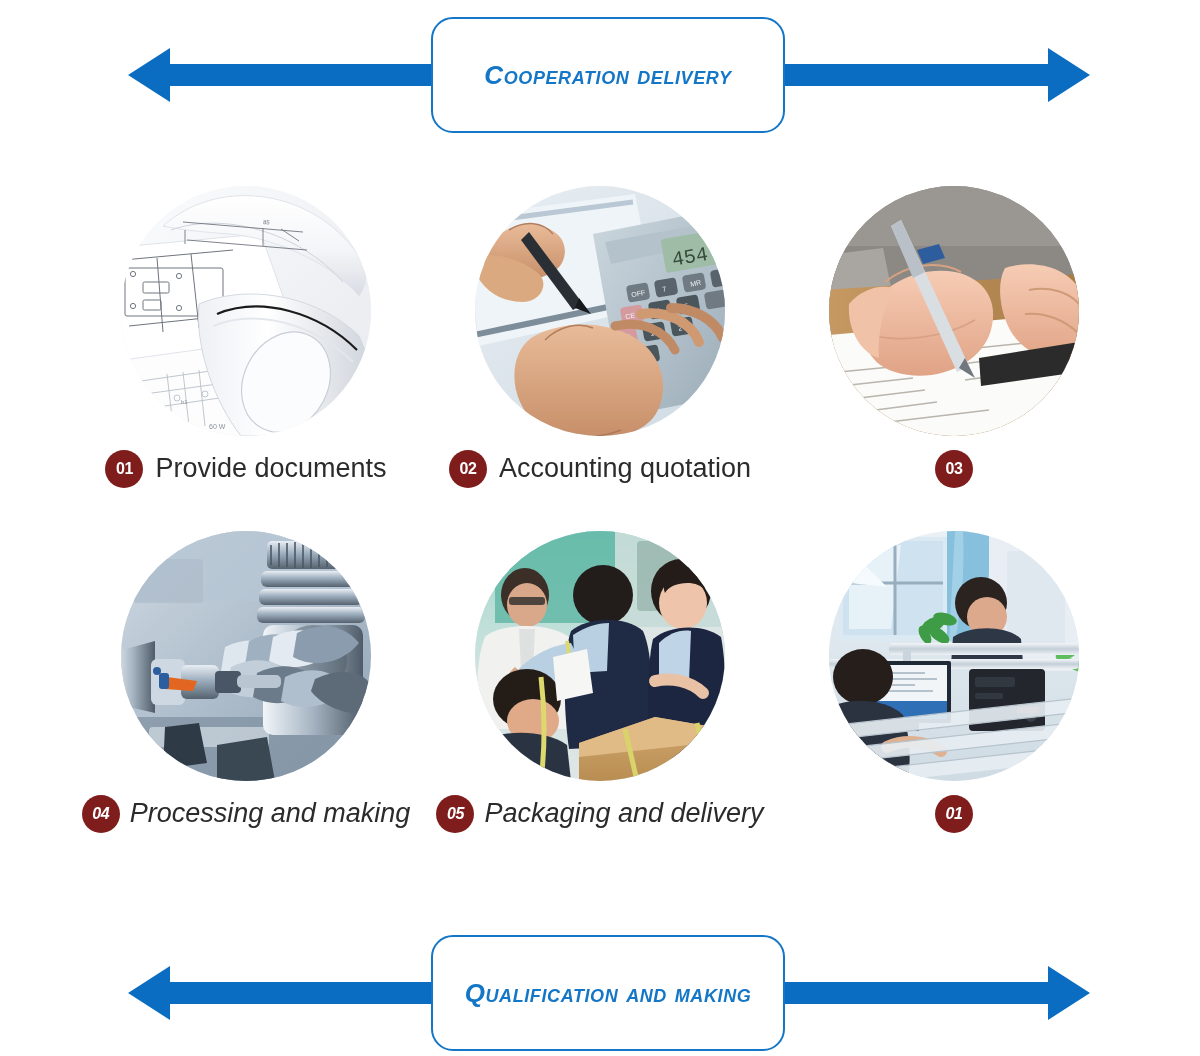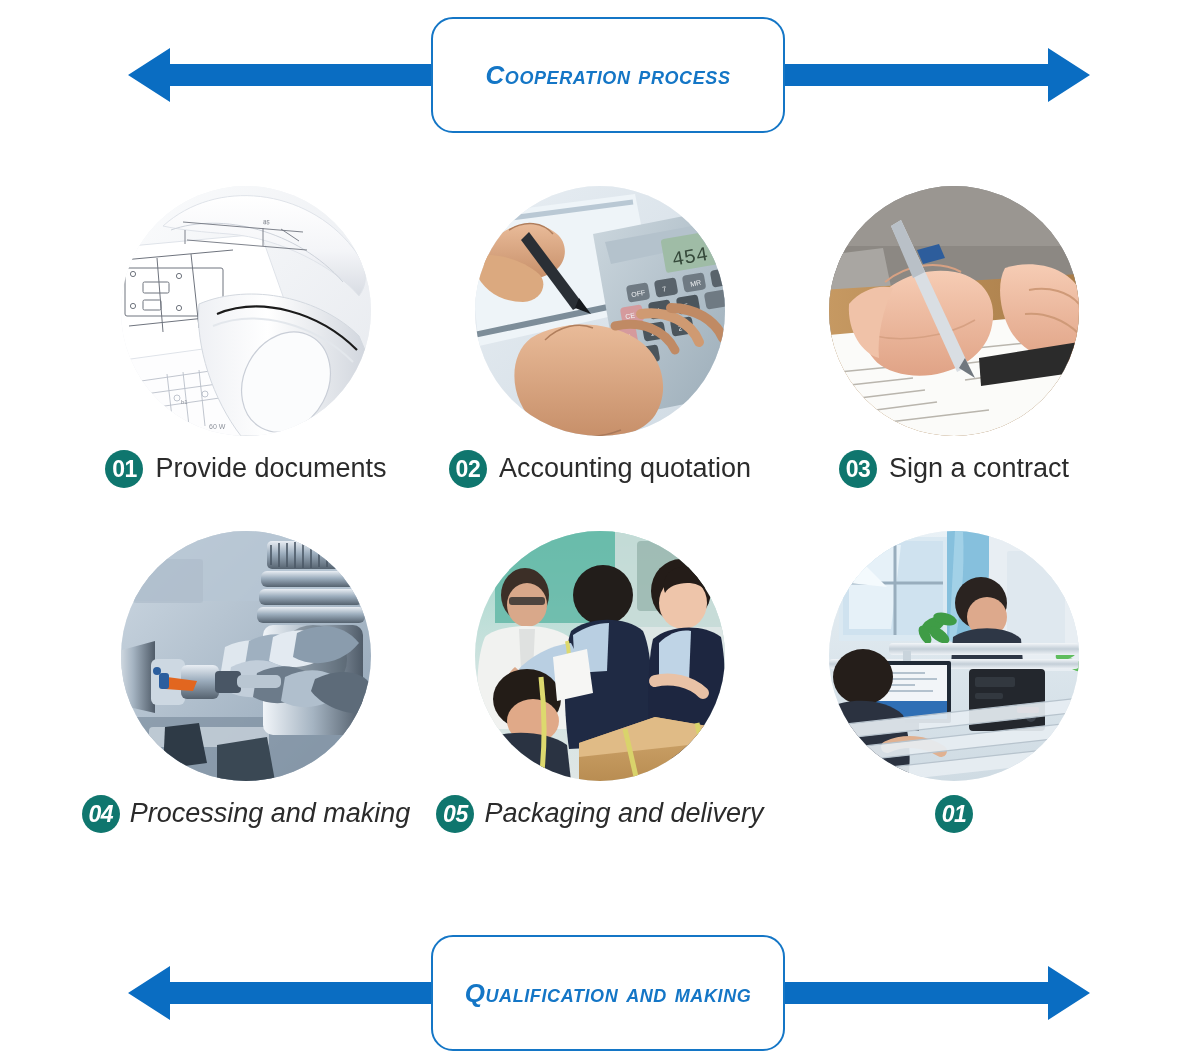--- a/index.html
+++ b/index.html
@@ -103,24 +103,24 @@
     align-items: center;
     justify-content: center;
     gap: 12px;
     white-space: nowrap;
   }
   .badge {
     flex: none;
     width: 38px;
     height: 38px;
     border-radius: 50%;
-    background: #0f766e;
+    background: #7f1d1d;
     color: #ffffff;
     font-family: "Liberation Sans", sans-serif;
-    font-size: 23px;
+    font-size: 16px;
     font-weight: bold;
     display: flex;
     align-items: center;
     justify-content: center;
     line-height: 1;
     letter-spacing: -0.5px;
   }
   .step-label {
     color: #2b2b2b;
     font-family: "Liberation Sans", sans-serif;
@@ -136,21 +136,21 @@
 <body>
 
 <div class="banner top">
   <svg class="arrow-svg" viewBox="0 0 1200 126">
 
     <polygon points="128,63 170,36 170,52 612,52 612,74 170,74 170,90" fill="#0a6dc2"></polygon>
 
     <polygon points="1090,63 1048,36 1048,52 606,52 606,74 1048,74 1048,90" fill="#0a6dc2"></polygon>
   </svg>
   <div class="title-box">
-    <span class="title-text">Cooperation process</span>
+    <span class="title-text">Cooperation delivery</span>
   </div>
 </div>
 
 <div class="steps">
 
   <div class="step-row row-0">
 
     <div class="step col-0">
       <div class="circle-wrap">
         <div class="photo">
@@ -360,21 +360,20 @@
 
             <path d="M72 34 L140 180 L128 186 L62 40 Z" fill="#d9dee3"></path>
             <path d="M72 34 L96 86 L84 92 L62 40 Z" fill="#b9c0c7"></path>
             <path d="M136 172 L146 192 L130 182 Z" fill="#70777e"></path>
             <path d="M88 64 L110 58 L116 72 L94 78 Z" fill="#2d5d9c"></path>
           </svg>
         </div>
       </div>
       <div class="caption">
         <span class="badge">03</span>
-        <span class="step-label">Sign a contract</span>
       </div>
     </div>
   </div>
 
   <div class="step-row row-1">
 
     <div class="step col-0">
       <div class="circle-wrap">
         <div class="photo">
           <svg viewBox="0 0 250 250">

